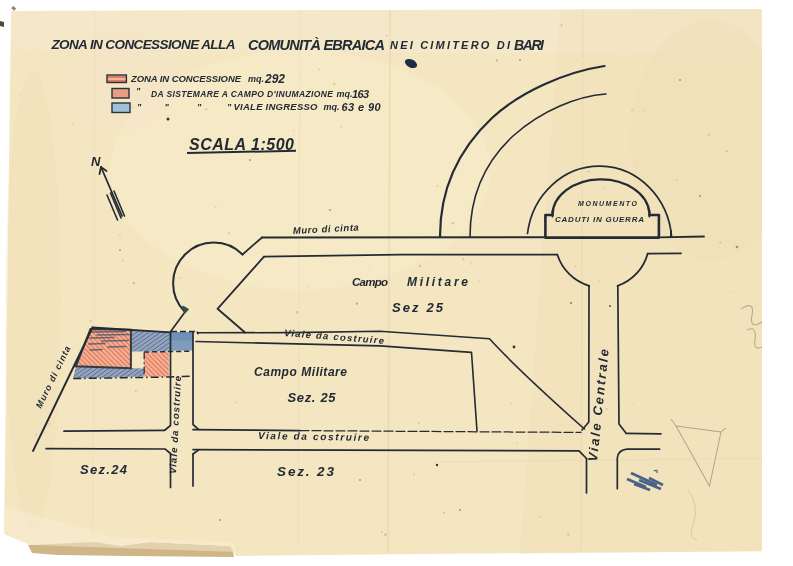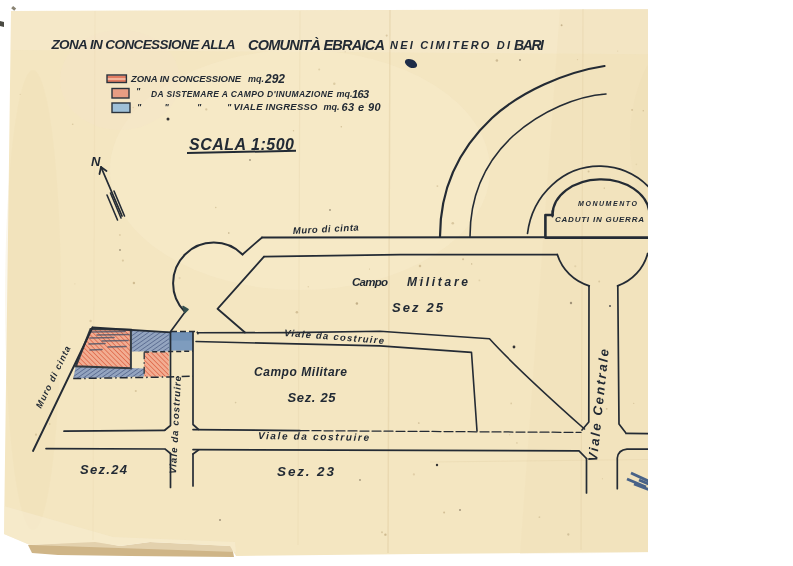--- a/index.html
+++ b/index.html
@@ -1,16 +1,16 @@
 <!DOCTYPE html>
 <html><head>
 <meta charset="utf-8">
 <style>
   html,body{margin:0;padding:0;background:#ffffff;}
-  #stage{position:relative;width:648px;height:566px;background:#ffffff;overflow:hidden;
+  #stage{position:relative;width:762px;height:566px;background:#ffffff;overflow:hidden;
          font-family:"Liberation Sans", sans-serif;}
   svg{display:block}
   text{font-family:"Liberation Sans", sans-serif;}
 </style>
 </head>
 <body>
 <div id="stage">
 <svg width="793" height="566" viewBox="0 0 793 566">
   <defs>
     <pattern id="redhatch" width="3.4" height="3.4" patternUnits="userSpaceOnUse" patternTransform="rotate(-45)">

